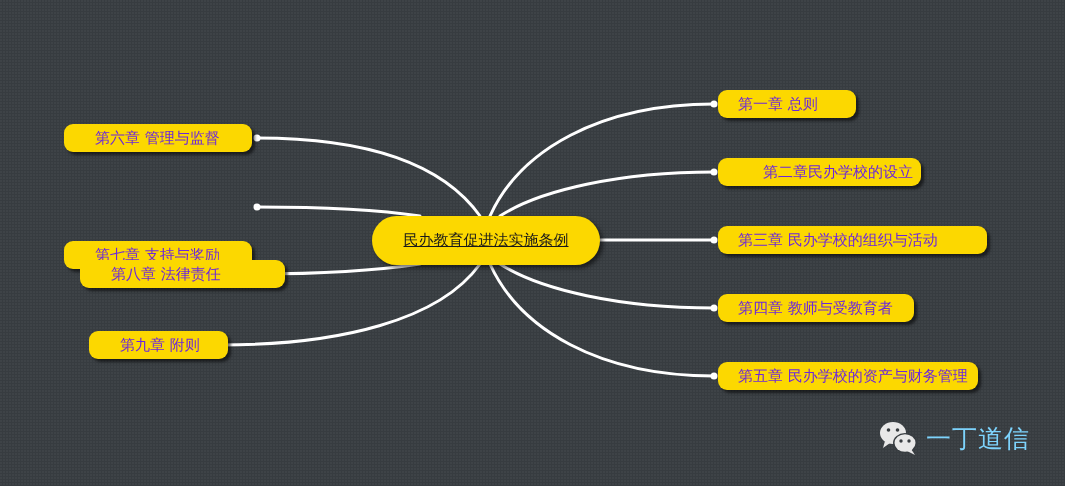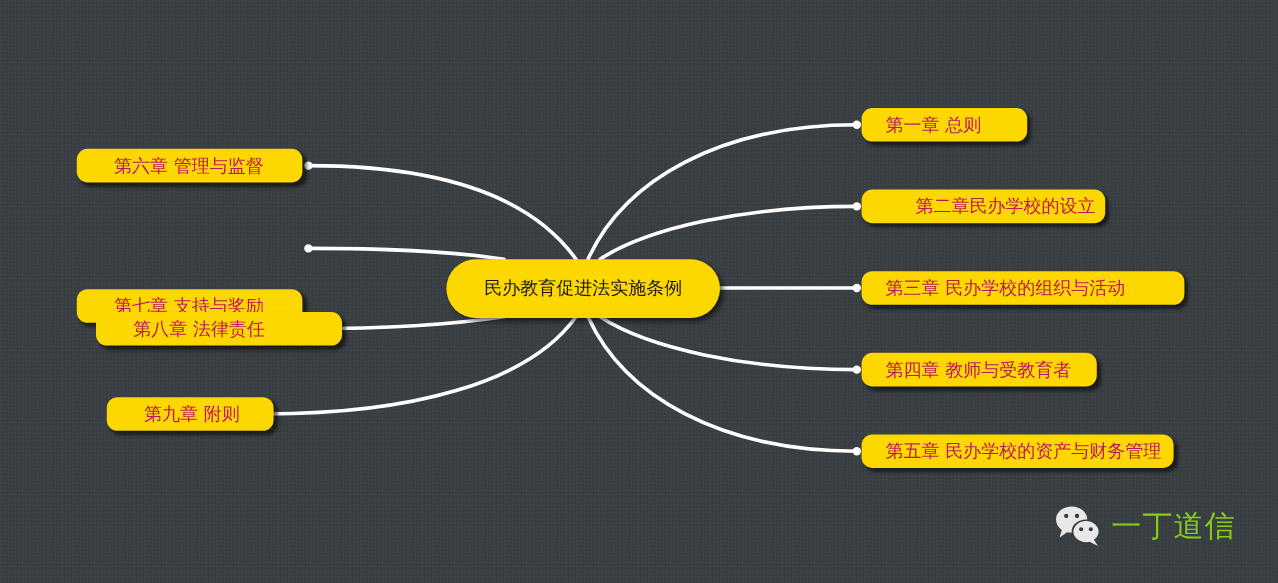--- a/index.html
+++ b/index.html
@@ -20,21 +20,21 @@
     #connectors {
       position: absolute;
       left: 0;
       top: 0;
       width: 1065px;
       height: 486px;
     }
     .node {
       position: absolute;
       background: #fcd800;
-      color: #be185d;
+      color: #6d28d9;
       border-radius: 9px;
       box-shadow: 3px 3px 3px rgba(0,0,0,0.55);
       font-size: 15px;
       line-height: 28px;
       height: 28px;
       white-space: nowrap;
       box-sizing: border-box;
       padding-left: 20px;
       cursor: pointer;
     }
@@ -49,36 +49,37 @@
       height: 49px;
       border-radius: 25px;
       background: #fcd800;
       color: #1a1a1a;
       box-shadow: 3px 3px 4px rgba(0,0,0,0.55);
       font-size: 15px;
       line-height: 49px;
       text-align: center;
       white-space: nowrap;
       cursor: pointer;
+      text-decoration: underline;
     }
     .brand {
       position: absolute;
       left: 878px;
       top: 418px;
       height: 40px;
       display: flex;
       align-items: center;
     }
     .brand-icon {
       width: 42px;
       height: 38px;
       position: relative;
     }
     .brand-text {
-      color: #84cc16;
+      color: #7dd3fc;
       font-size: 25px;
       margin-left: 6px;
       letter-spacing: 1px;
     }
   </style>
 </head>
 <body>
 
 <svg id="connectors" viewBox="0 0 1065 486" xmlns="http://www.w3.org/2000/svg">
   <g fill="none" stroke="#ffffff" stroke-width="3" stroke-linecap="round">

